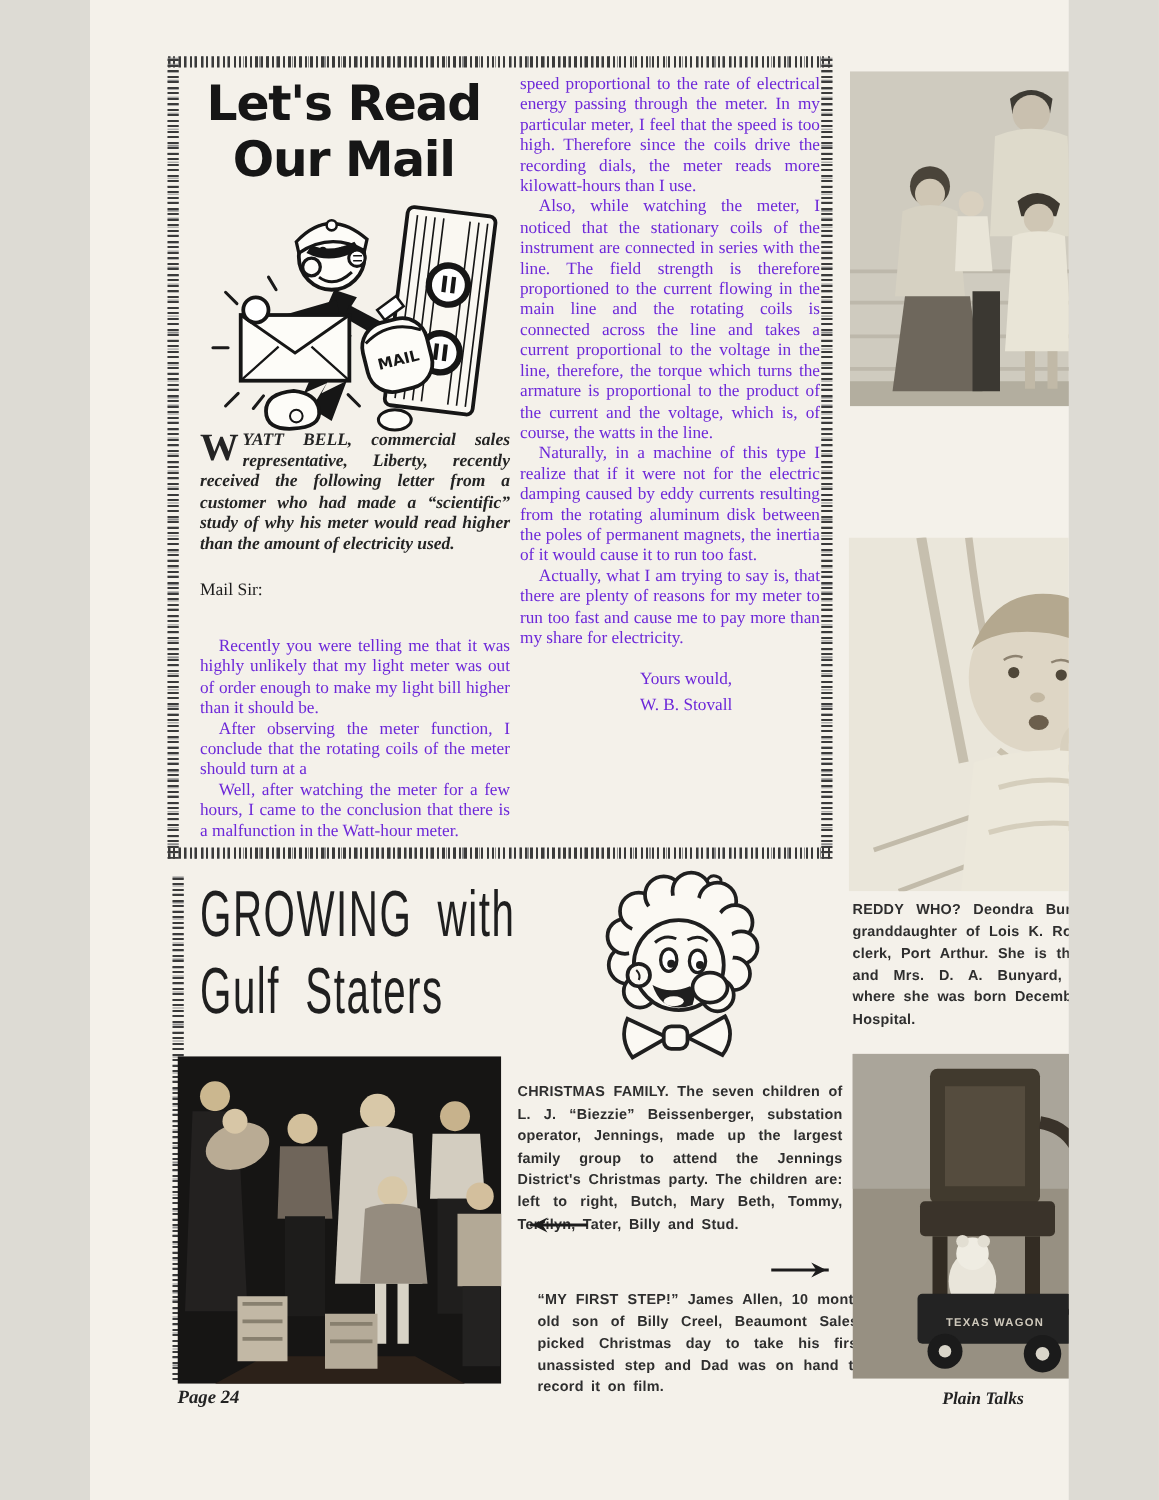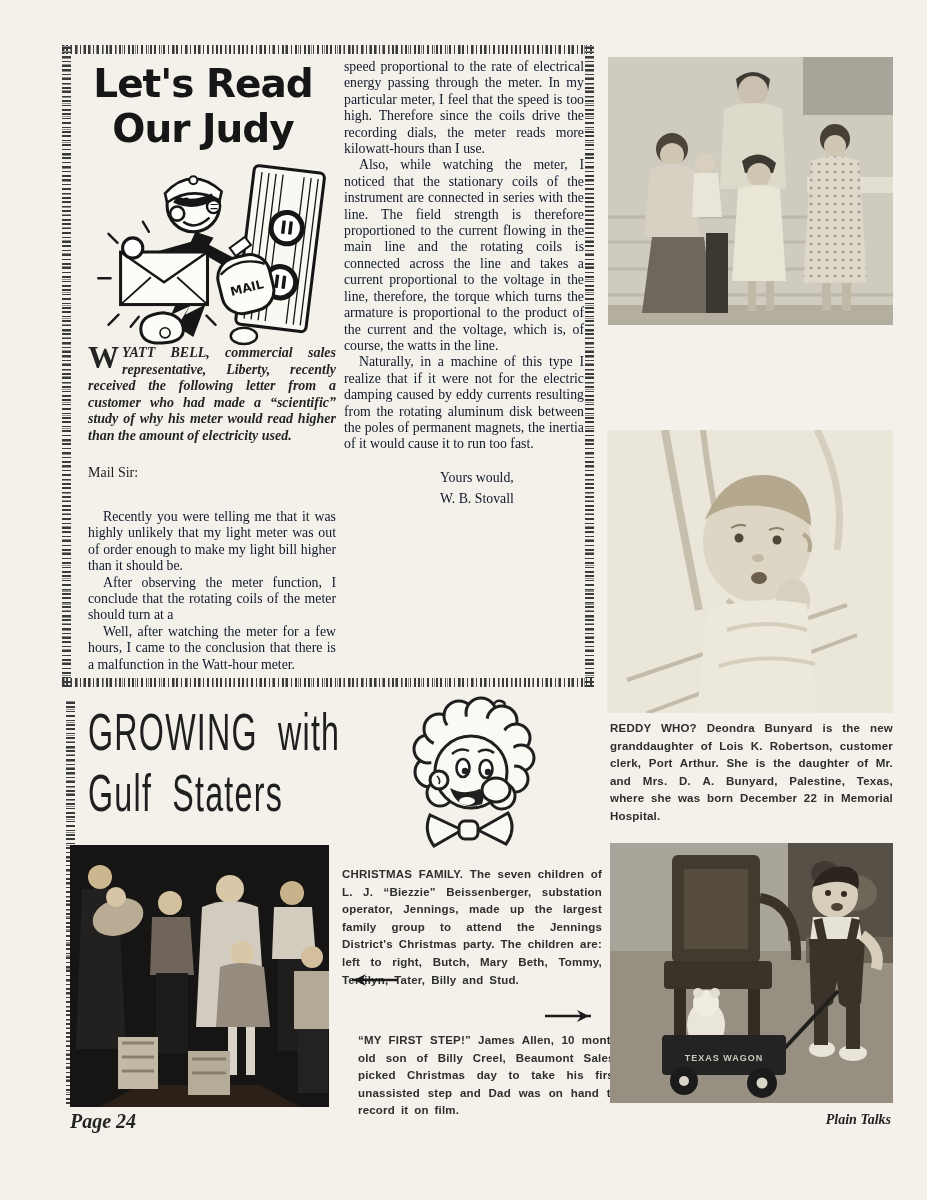--- a/index.html
+++ b/index.html
@@ -1,18 +1,18 @@
 <!DOCTYPE html>
 <html><head>
 <meta charset="utf-8">
 <style>
   * { margin:0; padding:0; box-sizing:border-box; }
   html,body { background:#dddbd4; }
   .page {
-    position:relative; width:927px; height:1200px; margin:0 auto;
+    position:relative; width:783px; height:1200px; margin:0 auto;
     background:#f4f1ea; overflow:hidden;
     font-family:"Liberation Serif", serif; color:#1d1d1d;
   }
   
   .hatch-h {
     position:absolute; height:9px;
     background-image:
       repeating-linear-gradient(90deg,#3a3a3a 0 1.6px,transparent 1.6px 4.4px),
       repeating-linear-gradient(90deg,#8d8d8d 0 1px,transparent 1px 6.5px);
     background-position:0 0,2px 1px;
@@ -38,21 +38,21 @@
     font-style:italic; font-weight:600; font-size:14px; line-height:16.6px;
     text-align:justify; color:#242424;
   }
   .dropcap { float:left; font-size:31px; line-height:26px; font-style:normal;
     font-weight:bold; padding-right:3px; }
   .salutation { position:absolute; left:26px; top:420px; font-size:14px; }
   .col1 { position:absolute; left:26px; top:464px; width:248px; }
   .col2 { position:absolute; left:282px; top:14px; width:240px; }
   .letter-text p {
     font-size:13.8px; line-height:16.4px; text-align:justify;
-    text-indent:15px; color:#0f172a;
+    text-indent:15px; color:#6d28d9;
   }
   .letter-text p.noindent { text-indent:0; }
   .closing { margin-top:14px; margin-left:96px; text-indent:0 !important;
     text-align:left !important; line-height:21px !important; }
   
   .photo { position:absolute; display:block; }
   .caption {
     position:absolute; font-family:"Liberation Sans", sans-serif;
     font-weight:bold; font-size:11.5px; line-height:17.6px;
     letter-spacing:.2px; word-spacing:2.5px; text-align:justify; color:#2e2e2e;
@@ -64,37 +64,37 @@
     font-size:52px; line-height:61px; letter-spacing:2px; word-spacing:16px;
     color:#1f1f1f; transform:scaleX(0.62); transform-origin:left top;
     white-space:nowrap;
   }
   .mascot-art { position:absolute; left:396px; top:688px; width:150px; height:175px; }
   .arrow { position:absolute; }
   
   .folio {
     position:absolute; font-style:italic; font-weight:bold; color:#232323;
   }
-  .folio.left { left:70px; top:1110px; font-size:20px; }
+  .folio.left { left:70px; top:1110px; font-size:15px; }
   .folio.right { right:36px; top:1112px; font-size:14px; }
 </style>
 </head>
 <body>
 
 <div class="page">
 
   <div class="mail-box">
     <div class="hatch-h" style="left:0;top:0;width:532px;"></div>
     <div class="hatch-h" style="left:0;top:633px;width:532px;"></div>
     <div class="hatch-v" style="left:0;top:0;height:642px;"></div>
     <div class="hatch-v" style="left:523px;top:0;height:642px;"></div>
 
     <div class="mail-title">
       <div>Let's Read</div>
-      <div>Our Judy</div>
+      <div>Our Mail</div>
     </div>
 
     <svg class="reddy-art" viewBox="0 0 235 190">
       <g stroke="#1a1a1a" stroke-width="2.4" stroke-linecap="round">
         <line x1="18" y1="78" x2="27" y2="87"></line>
           <line x1="8" y1="122" x2="20" y2="122"></line>
         <line x1="18" y1="168" x2="28" y2="158"></line>
           <line x1="52" y1="66" x2="58" y2="76"></line>
         <line x1="40" y1="170" x2="48" y2="160"></line>
           <line x1="124" y1="168" x2="115" y2="159"></line>
@@ -153,20 +153,21 @@
     <div class="col1 letter-text">
       <p>Recently you were telling me that it was highly unlikely that my light meter was out of order enough to make my light bill higher than it should be.</p>
       <p>After observing the meter function, I conclude that the rotating coils of the meter should turn at a</p>
       <p>Well, after watching the meter for a few hours, I came to the conclusion that there is a malfunction in the Watt-hour meter.</p>
     </div>
 
     <div class="col2 letter-text">
       <p class="noindent">speed proportional to the rate of electrical energy passing through the meter. In my particular meter, I feel that the speed is too high. Therefore since the coils drive the recording dials, the meter reads more kilowatt-hours than I use.</p>
       <p>Also, while watching the meter, I noticed that the stationary coils of the instrument are connected in series with the line. The field strength is therefore proportioned to the current flowing in the main line and the rotating coils is connected across the line and takes a current proportional to the voltage in the line, therefore, the torque which turns the armature is proportional to the product of the current and the voltage, which is, of course, the watts in the line.</p>
       <p>Naturally, in a machine of this type I realize that if it were not for the electric damping caused by eddy currents resulting from the rotating aluminum disk between the poles of permanent magnets, the inertia of it would cause it to run too fast.</p>
+      <p>Actually, what I am trying to say is, that there are plenty of reasons for my meter to run too fast and cause me to pay more than my share for electricity.</p>
       <p class="closing">
         <span>Yours would,</span><br>
         <span>W. B. Stovall</span>
       </p>
     </div>
   </div>
 
   <svg class="photo" style="left:608px;top:57px;" width="285" height="268" viewBox="0 0 285 268">
     <rect width="285" height="268" fill="#cfcbbf"></rect>
     <rect x="195" y="0" width="90" height="58" fill="#a9a499"></rect>

